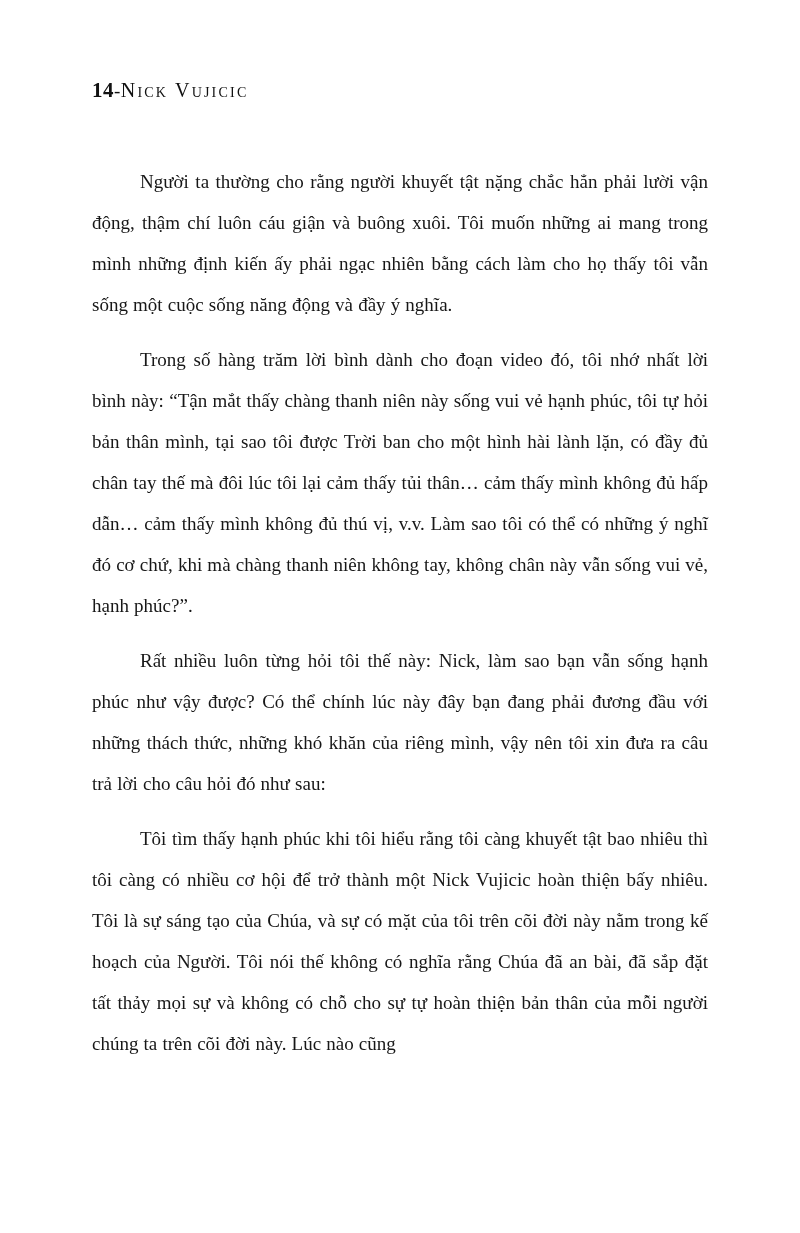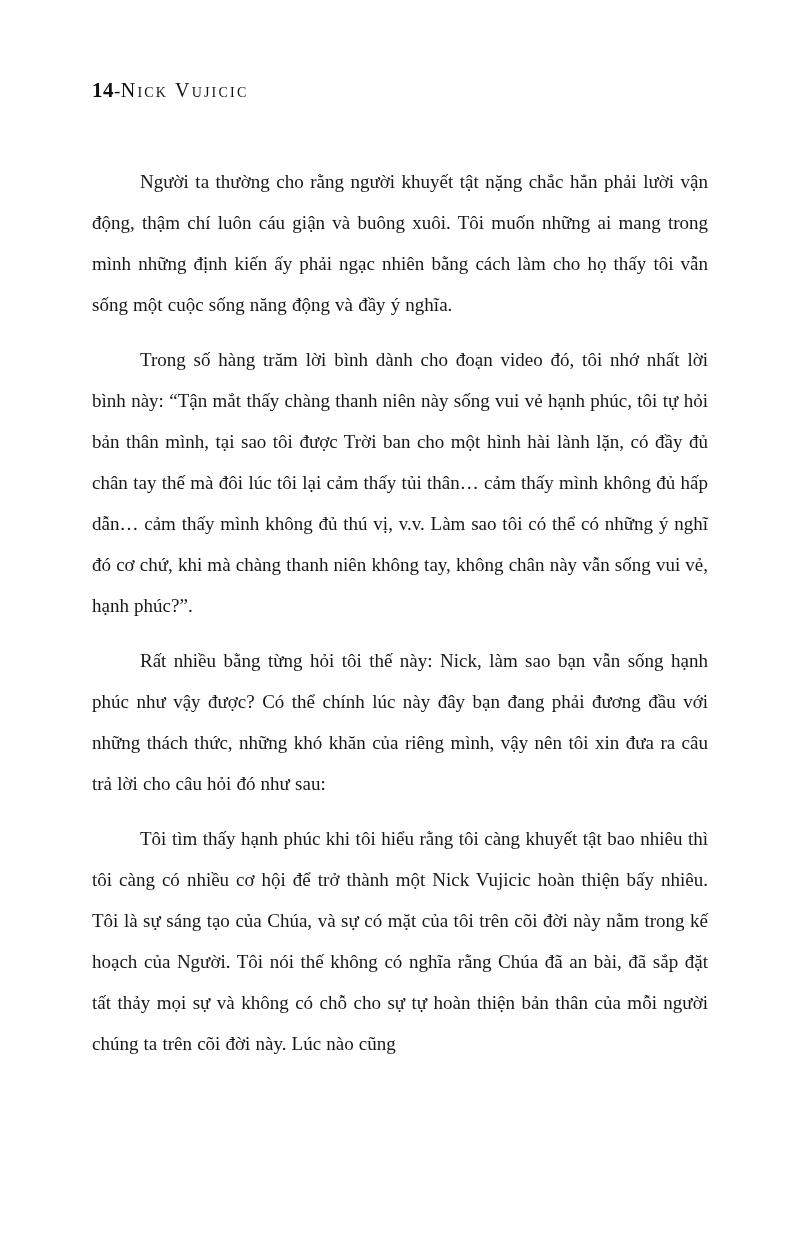--- a/index.html
+++ b/index.html
@@ -78,21 +78,21 @@
 
     <p class="body-par">
       <span>Người ta thường cho rằng người khuyết tật nặng chắc hẳn phải lười vận động, thậm chí luôn cáu giận và buông xuôi. Tôi muốn những ai mang trong mình những định kiến ấy phải ngạc nhiên bằng cách làm cho họ thấy tôi vẫn sống một cuộc sống năng động và đầy ý nghĩa.</span>
     </p>
 
     <p class="body-par">
       <span>Trong số hàng trăm lời bình dành cho đoạn video đó, tôi nhớ nhất lời bình này: </span><span class="it">“Tận mắt thấy chàng thanh niên này sống vui vẻ hạnh phúc, tôi tự hỏi bản thân mình, tại sao tôi được Trời ban cho một hình hài lành lặn, có đầy đủ chân tay thế mà đôi lúc tôi lại cảm thấy tủi thân… cảm thấy mình không đủ hấp dẫn… cảm thấy mình không đủ thú vị, v.v. Làm sao tôi có thể có những ý nghĩ đó cơ chứ, khi mà chàng thanh niên không tay, không chân này vẫn sống vui vẻ, hạnh phúc?”</span><span>.</span>
     </p>
 
     <p class="body-par">
-      <span>Rất nhiều bằng từng hỏi tôi thế này: </span><span class="it">Nick, làm sao bạn vẫn sống hạnh phúc như vậy được?</span><span> Có thể chính lúc này đây bạn đang phải đương đầu với những thách thức, những khó khăn của riêng mình, vậy nên tôi xin đưa ra câu trả lời cho câu hỏi đó như sau:</span>
+      <span>Rất nhiều luôn từng hỏi tôi thế này: </span><span class="it">Nick, làm sao bạn vẫn sống hạnh phúc như vậy được?</span><span> Có thể chính lúc này đây bạn đang phải đương đầu với những thách thức, những khó khăn của riêng mình, vậy nên tôi xin đưa ra câu trả lời cho câu hỏi đó như sau:</span>
     </p>
 
     <p class="body-par">
       <span>Tôi tìm thấy hạnh phúc khi tôi hiểu rằng tôi càng khuyết tật bao nhiêu thì tôi càng có nhiều cơ hội để trở thành một Nick Vujicic hoàn thiện bấy nhiêu. Tôi là sự sáng tạo của Chúa, và sự có mặt của tôi trên cõi đời này nằm trong kế hoạch của Người. Tôi nói thế không có nghĩa rằng Chúa đã an bài, đã sắp đặt tất thảy mọi sự và không có chỗ cho sự tự hoàn thiện bản thân của mỗi người chúng ta trên cõi đời này. Lúc nào cũng</span>
     </p>
 
   </div>
 </div>
 
 </body></html>

